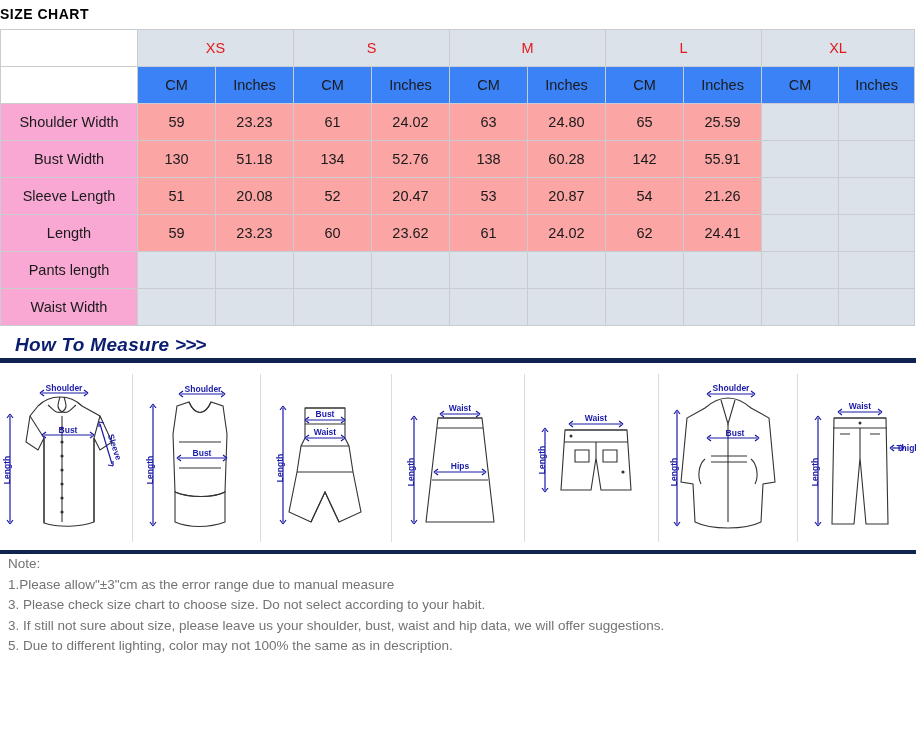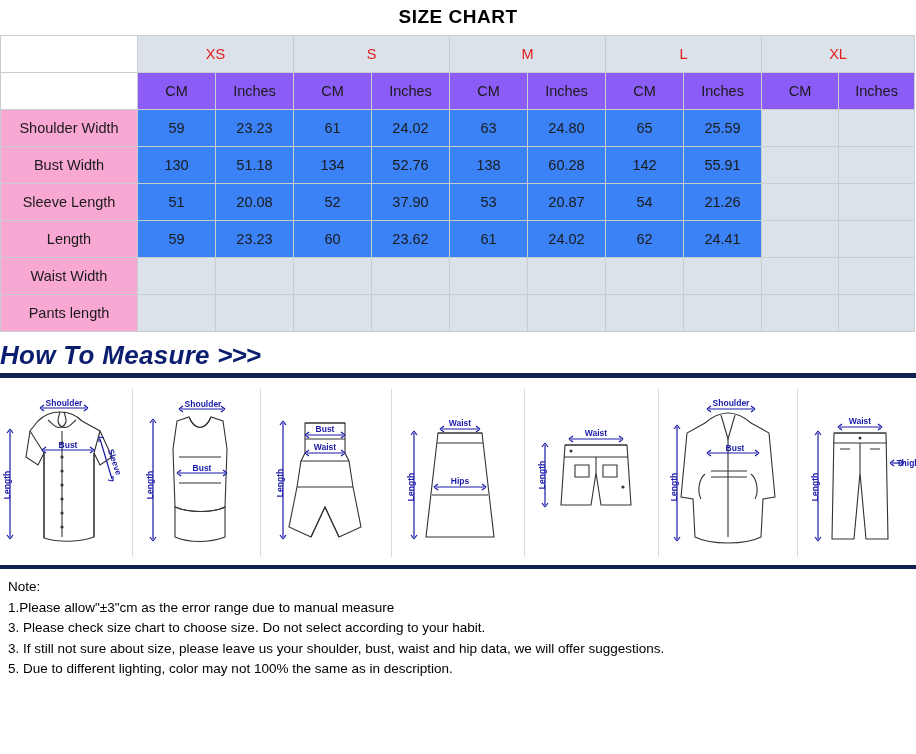--- a/index.html
+++ b/index.html
@@ -7,22 +7,22 @@
     width:916px;height:754px;
     background:#ffffff;
     font-family:"Liberation Sans", sans-serif;
     color:#1a1a1a;
     overflow:hidden;
   }
   .page{position:relative;width:916px;height:754px;}
 
   
   .title{
-    text-align:center;
-    font-size:19px;
+    text-align:left;
+    font-size:14px;
     font-weight:bold;
     letter-spacing:.5px;
     padding:6px 0 7px 0;
     color:#000;
   }
 
   
   table.size{
     border-collapse:collapse;
     width:736px;
@@ -45,35 +45,35 @@
   }
   td.blank-corner{background:#ffffff;border-left:1px solid #ffffff;border-top:1px solid #ffffff;}
   td.sizename{
     background:#dbe2ea;
     color:#e41b1b;
     font-weight:bold;
     font-size:21px;
     height:38px;
   }
   td.unit{
-    background:#8b5cf6;
+    background:#3b82f6;
     font-size:14px;
     height:30px;
   }
-  td.val{background:#3b82f6;}
+  td.val{background:#fca5a5;}
   td.shade{background:#dbe2ea;}
 
   
   .htm-wrap{position:relative;margin-top:8px;}
   .htm-title{
-    font-size:26px;
+    font-size:19px;
     font-weight:bold;
     font-style:italic;
     color:#0b1d6e;
-    padding:0 0 2px 0;
+    padding:0 0 2px 15px;
     letter-spacing:.3px;
   }
   .htm-title .arrows{color:#0b1d6e;letter-spacing:-1px;}
   .htm-rule{height:5px;background:#10224f;width:916px;}
 
   
   .figs{
     display:flex;
     width:916px;
     height:185px;
@@ -83,24 +83,24 @@
     box-sizing:border-box;
   }
   .fig{position:relative;}
   .fig svg{display:block;}
   .fig-sep{width:1px;height:168px;background:#d8dce1;align-self:center;}
 
   .btm-rule{height:4px;background:#10224f;width:916px;margin-top:2px;}
 
   
   .notes{
-    padding:8px 0 0 8px;
+    padding:0 0 0 8px;
     font-size:13.5px;
     line-height:20.5px;
-    color:#000000;
+    color:#737373;
   }
   .notes div{white-space:nowrap;}
 </style>
 </head>
 <body>
 
 <div class="page">
 
   <div class="title">SIZE CHART</div>
 
@@ -164,21 +164,21 @@
           <td class="val">142</td>
           <td class="val">55.91</td>
           <td class="shade"></td>
           <td class="shade"></td>
         </tr>
         <tr>
           <td class="rowhead">Sleeve Length</td>
           <td class="val">51</td>
           <td class="val">20.08</td>
           <td class="val">52</td>
-          <td class="val">37.90</td>
+          <td class="val">20.47</td>
           <td class="val">53</td>
           <td class="val">20.87</td>
           <td class="val">54</td>
           <td class="val">21.26</td>
           <td class="shade"></td>
           <td class="shade"></td>
         </tr>
         <tr>
           <td class="rowhead">Length</td>
           <td class="val">59</td>
@@ -186,34 +186,34 @@
           <td class="val">60</td>
           <td class="val">23.62</td>
           <td class="val">61</td>
           <td class="val">24.02</td>
           <td class="val">62</td>
           <td class="val">24.41</td>
           <td class="shade"></td>
           <td class="shade"></td>
         </tr>
         <tr>
+          <td class="rowhead">Pants length</td>
+          <td class="shade"></td>
+          <td class="shade"></td>
+          <td class="shade"></td>
+          <td class="shade"></td>
+          <td class="shade"></td>
+          <td class="shade"></td>
+          <td class="shade"></td>
+          <td class="shade"></td>
+          <td class="shade"></td>
+          <td class="shade"></td>
+        </tr>
+        <tr>
           <td class="rowhead">Waist Width</td>
-          <td class="shade"></td>
-          <td class="shade"></td>
-          <td class="shade"></td>
-          <td class="shade"></td>
-          <td class="shade"></td>
-          <td class="shade"></td>
-          <td class="shade"></td>
-          <td class="shade"></td>
-          <td class="shade"></td>
-          <td class="shade"></td>
-        </tr>
-        <tr>
-          <td class="rowhead">Pants length</td>
           <td class="shade"></td>
           <td class="shade"></td>
           <td class="shade"></td>
           <td class="shade"></td>
           <td class="shade"></td>
           <td class="shade"></td>
           <td class="shade"></td>
           <td class="shade"></td>
           <td class="shade"></td>
           <td class="shade"></td>

